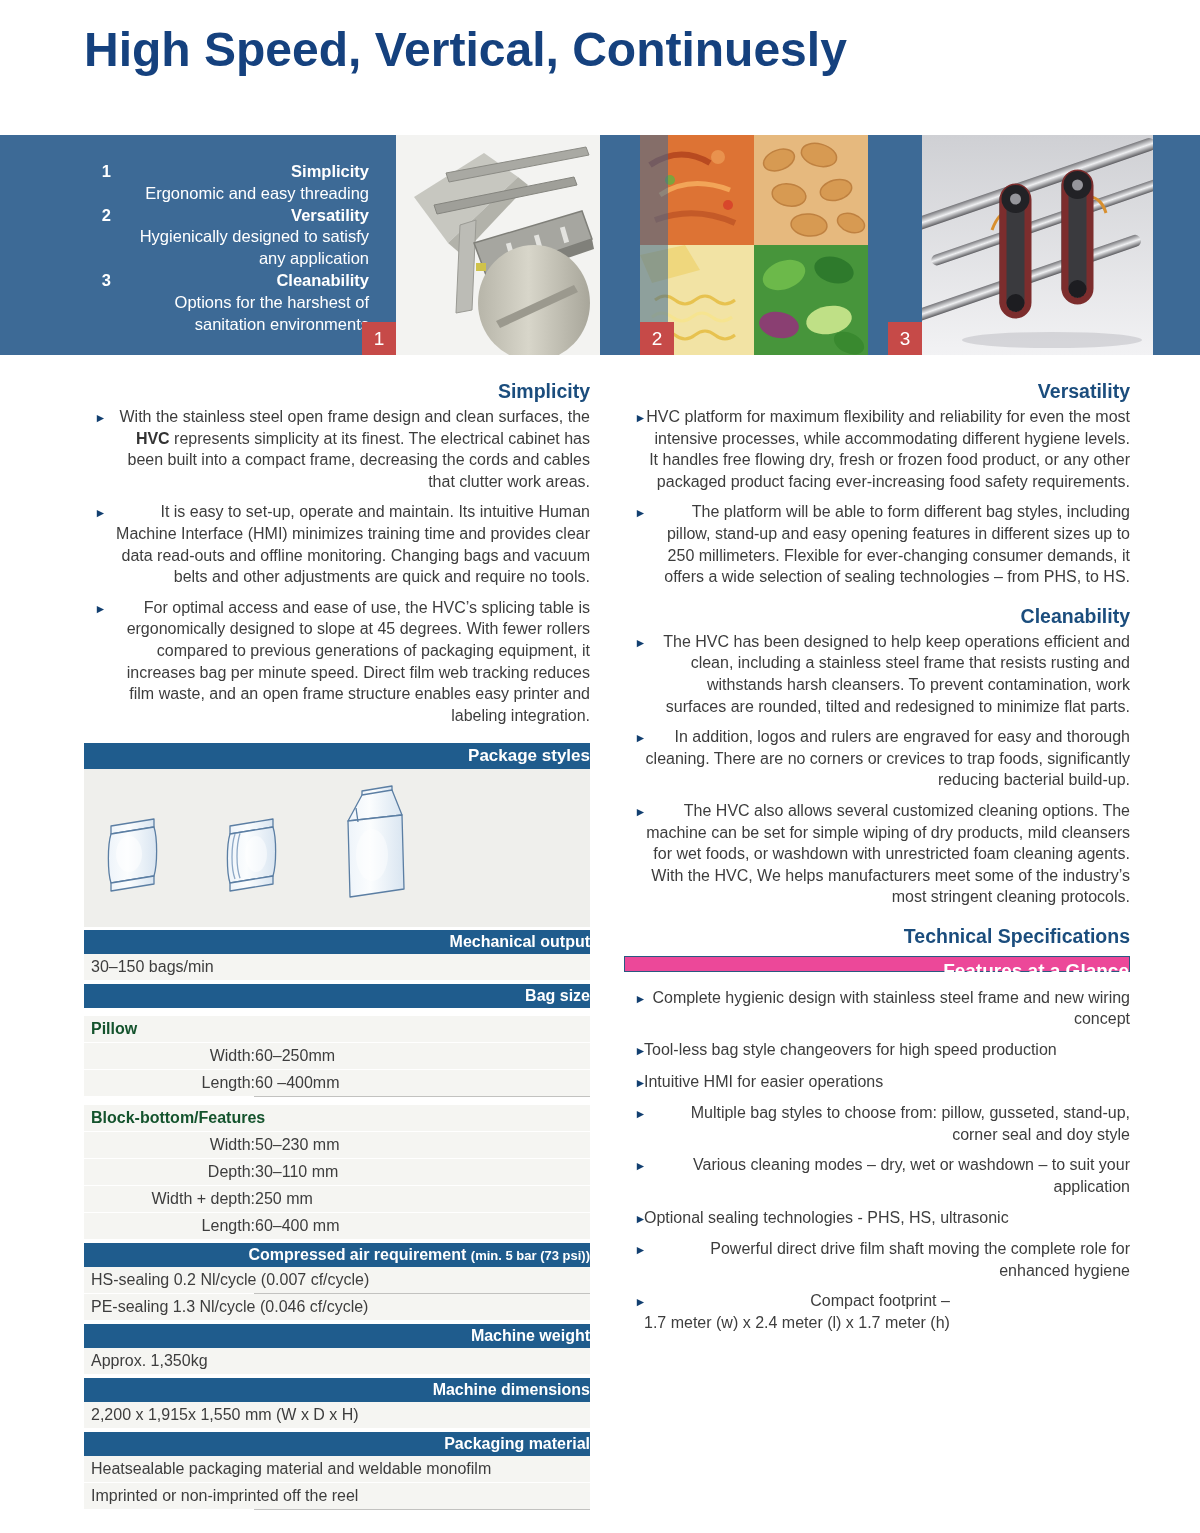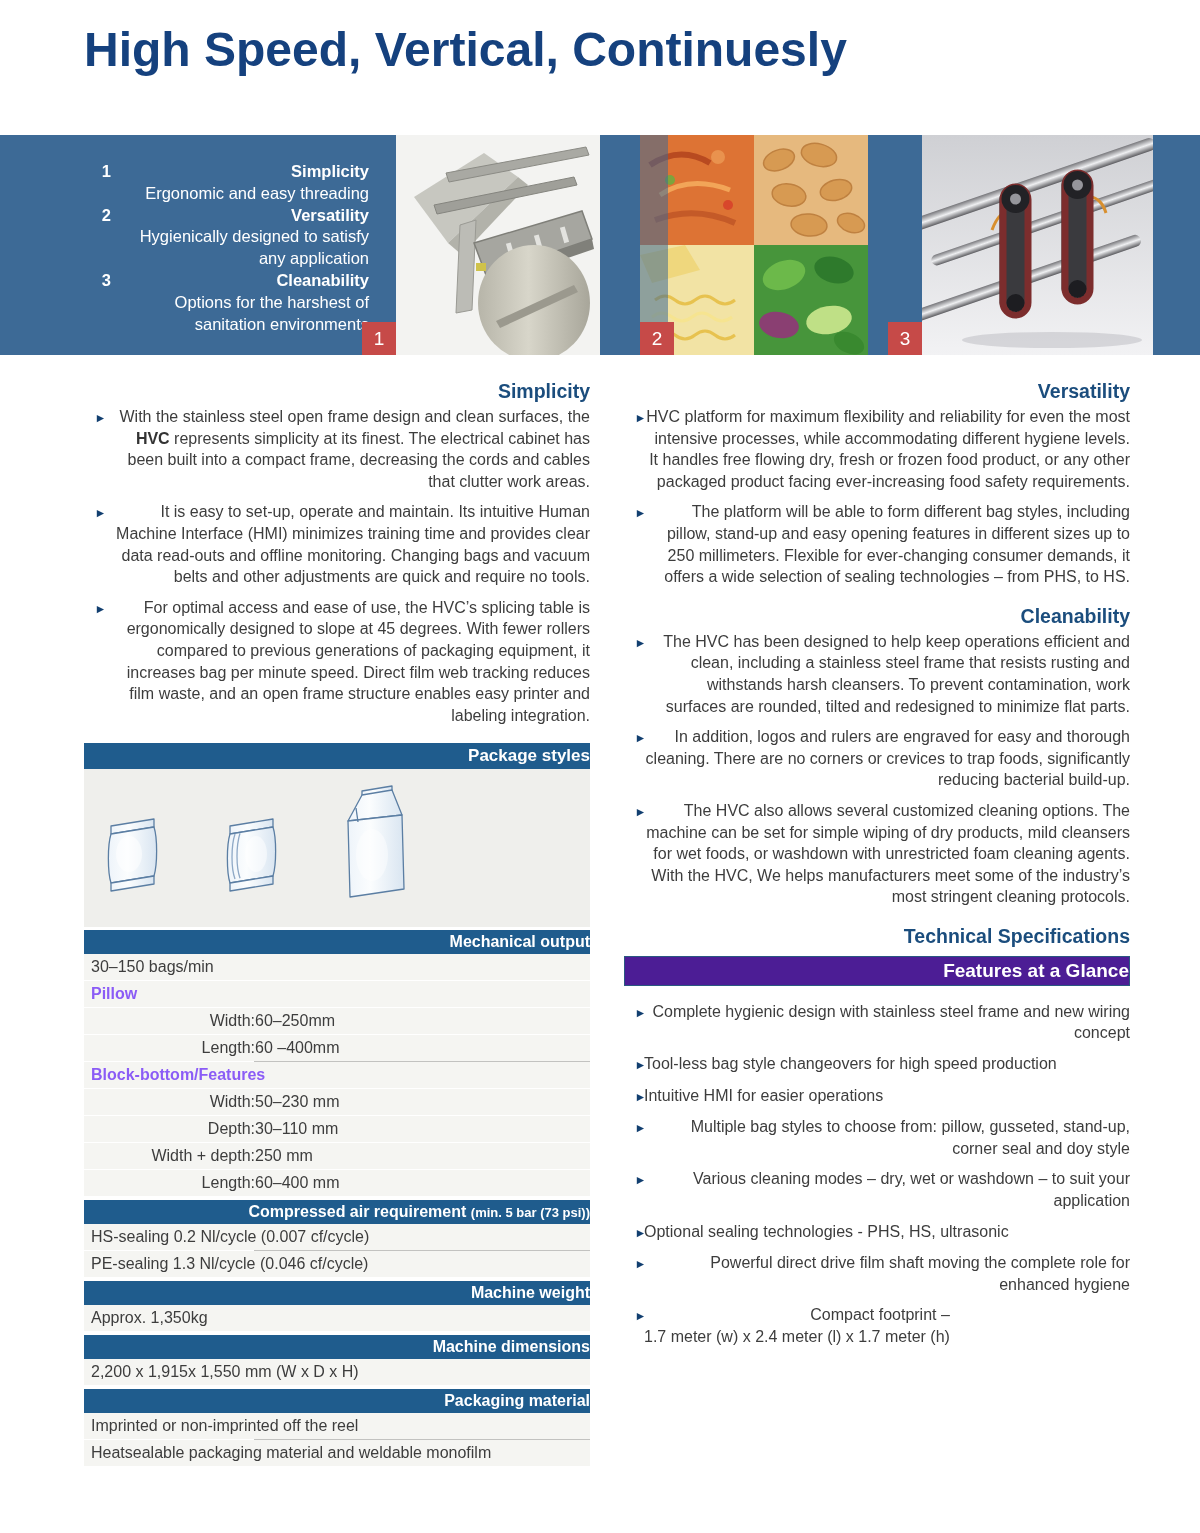--- a/index.html
+++ b/index.html
@@ -45,26 +45,26 @@
   .spec { margin-top:17px; }
   .ps-bar { height:26px; line-height:26px; background:#1f5c8d; color:#fff; font-weight:bold;
             font-size:17px; padding-left:8px; }
   .ps-art { height:158px; background:#efefec; }
   .spec-bar { margin-top:3px; height:24px; line-height:24px; background:#1f5c8d; color:#fff;
               font-weight:bold; font-size:16px; padding-left:7px; }
   .spec-bar .note { font-size:13px; }
   .spec-row { background:#f5f5f2; min-height:27px; display:flex; align-items:center;
               padding-left:7px; font-size:16px; color:#3d3d3d; position:relative;
               border-bottom:1px solid #ffffff; }
-  .spec-row.hdr { font-weight:bold; color:#8b5cf6; }
+  .spec-row.hdr { font-weight:bold; color:#14532d;margin-top:8px; }
   .pair .lab { width:164px; flex:none; }
   .divider::after { content:""; position:absolute; left:170px; right:0; bottom:-1px;
                     height:1px; background:#c2c2c0; }
   
-  .feat-bar { margin:8px 0 15px 0; height:30px; line-height:28px; background:#4c1d95;
+  .feat-bar { margin:8px 0 15px 0; height:16px; line-height:28px; background:#ec4899;
               border:1px solid #2a5881; color:#fff; font-weight:bold; font-size:19px;
               padding-left:11px; }
 </style>
 </head>
 <body>
 
 <div class="page">
 
   <div class="title">High Speed, Vertical, Continuesly</div>
 
@@ -255,20 +255,21 @@
               <path d="M6,36 L60,30 L62,104 L8,112 Z"></path>
               <path d="M14,23 L16,37" fill="none"></path>
               <ellipse cx="30" cy="70" rx="16" ry="26" fill="#ffffff" opacity="0.45" stroke="none"></ellipse>
             </g>
           </svg>
         </div>
 
         <div class="spec-bar">Mechanical output</div>
         <div class="spec-row">30–150 bags/min</div>
 
+        <div class="spec-bar">Bag size</div>
         <div class="spec-row hdr">Pillow</div>
         <div class="spec-row pair">
           <span class="lab">Width:</span>
             <span>60–250mm</span>
         </div>
         <div class="spec-row pair divider">
           <span class="lab">Length:</span>
             <span>60 –400mm</span>
         </div>
         <div class="spec-row hdr">Block-bottom/Features</div>
@@ -295,22 +296,22 @@
         <div class="spec-row divider">HS-sealing 0.2 Nl/cycle (0.007 cf/cycle)</div>
         <div class="spec-row">PE-sealing 1.3 Nl/cycle (0.046 cf/cycle)</div>
 
         <div class="spec-bar">Machine weight</div>
         <div class="spec-row">Approx. 1,350kg</div>
 
         <div class="spec-bar">Machine dimensions</div>
         <div class="spec-row">2,200 x 1,915x 1,550 mm (W x D x H)</div>
 
         <div class="spec-bar">Packaging material</div>
+        <div class="spec-row">Heatsealable packaging material and weldable monofilm</div>
         <div class="spec-row divider">Imprinted or non-imprinted off the reel</div>
-        <div class="spec-row">Heatsealable packaging material and weldable monofilm</div>
       </div>
     </div>
 
     <div class="col-r">
       <h2 class="sec">Versatility</h2>
       <div class="bullet">
         <span class="bmark">▶</span>
         <div class="btext">HVC platform for maximum flexibility and reliability for even the most intensive processes, while accommodating different hygiene levels. It handles free flowing dry, fresh or frozen food product, or any other packaged product facing ever-increasing food safety requirements.</div>
       </div>
       <div class="bullet">

